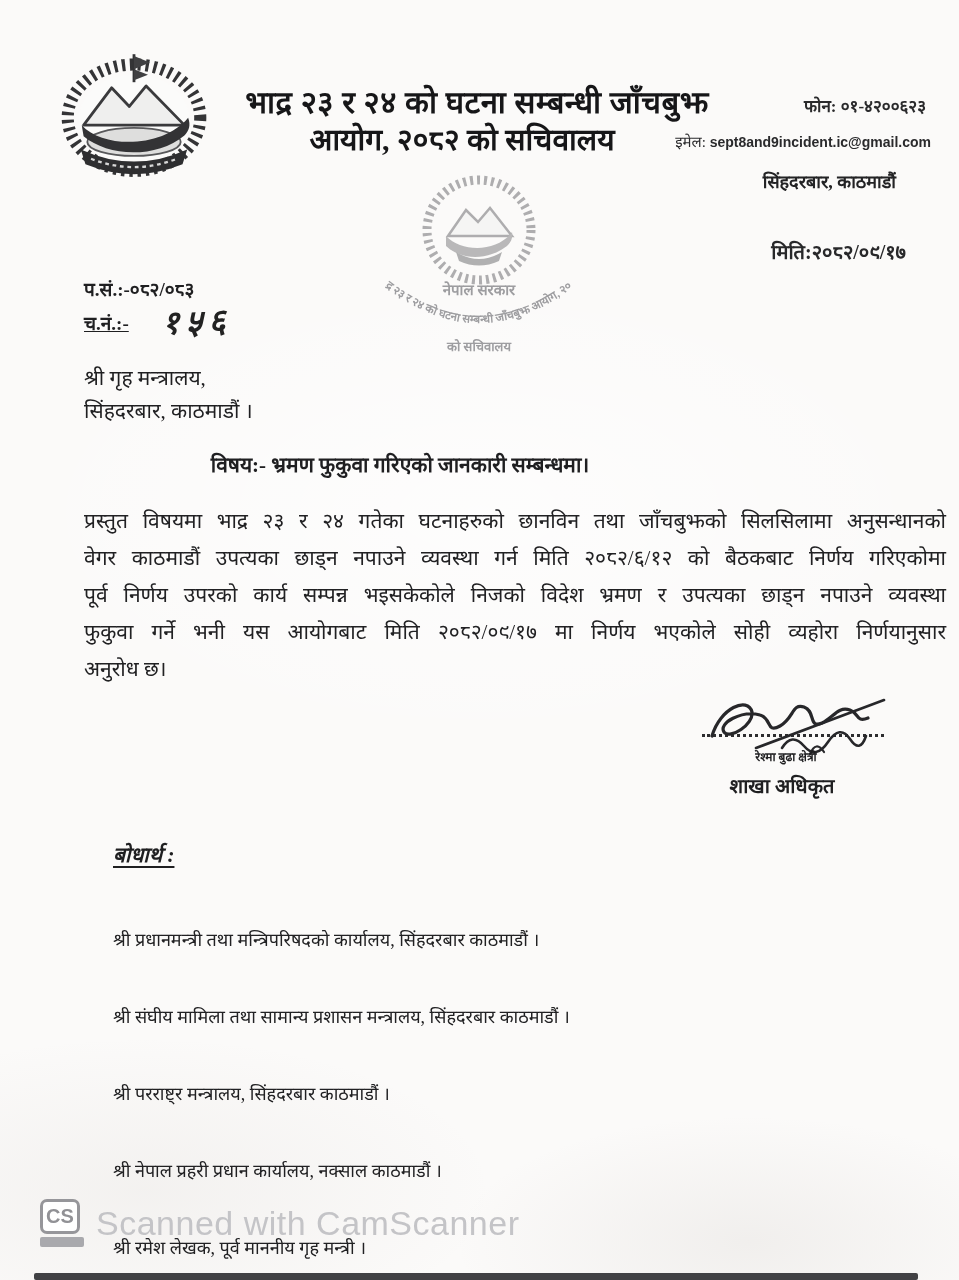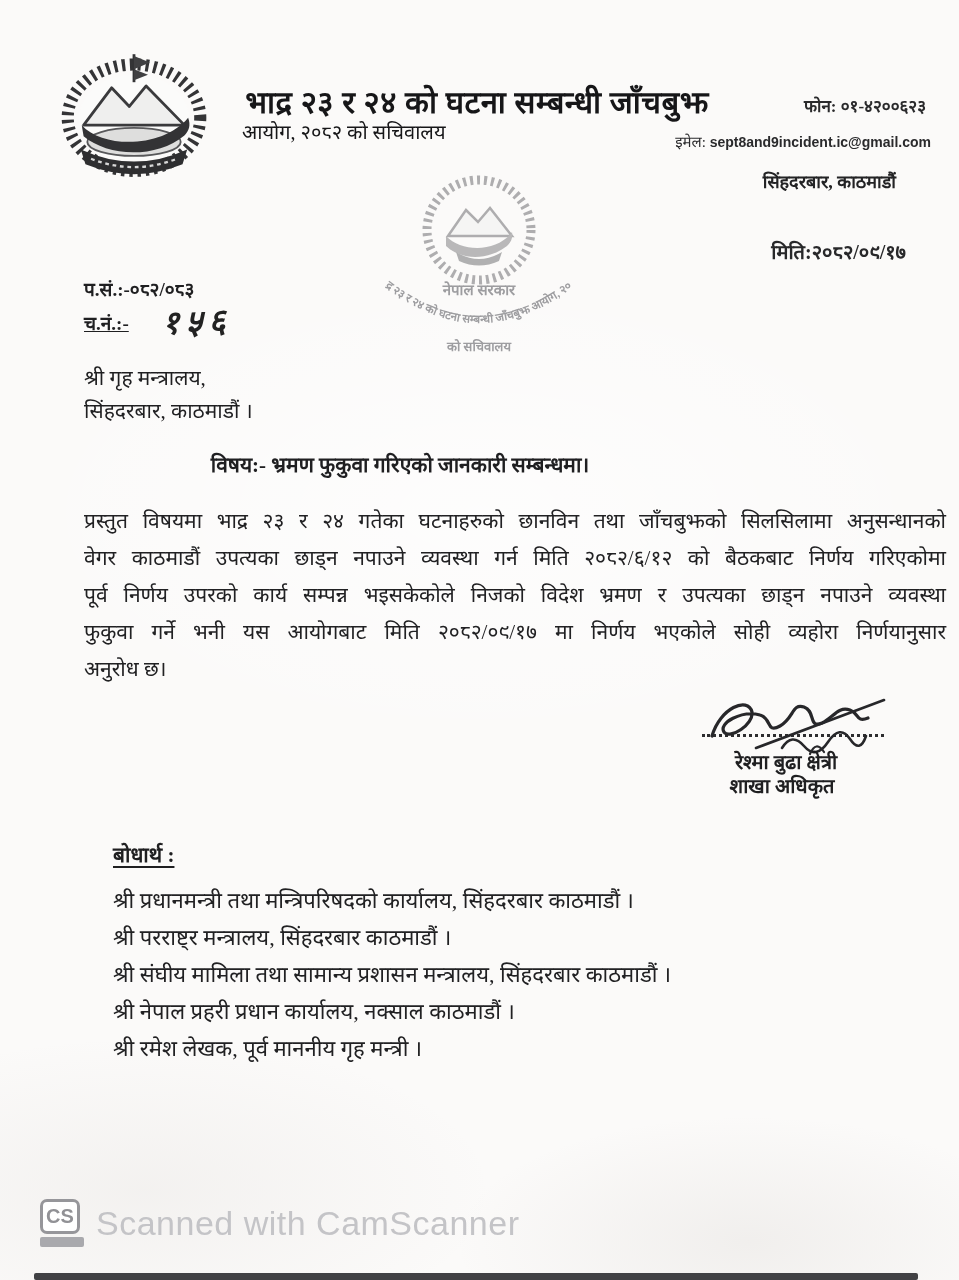--- a/index.html
+++ b/index.html
@@ -14,22 +14,22 @@
       #fbfaf9;
     overflow:hidden;
     font-family:"Liberation Serif","DejaVu Serif",serif;
     color:#1f1f21;
   }
   .abs{position:absolute;}
   
   .emblem{left:50px;top:40px;width:168px;height:146px;}
   .title-line1{left:222px;top:80px;width:510px;text-align:center;
     font-size:31px;font-weight:bold;letter-spacing:0.5px;color:#161618;}
-  .title-line2{left:242px;top:118px;width:440px;
-    font-size:20px;font-weight:normal;color:#161618;}
+  .title-line2{left:242px;top:118px;width:440px;text-align:center;
+    font-size:30px;font-weight:bold;color:#161618;}
   .phone{top:94px;right:33px;font-size:17px;font-weight:bold;color:#2a2a2c;}
   .email{top:131px;right:28px;font-size:15px;color:#2a2a2c;}
   .email .lat{font-family:"Liberation Sans","DejaVu Sans",sans-serif;font-weight:bold;font-size:14px;}
   .hq-address{top:169px;right:63px;font-size:18px;font-weight:bold;color:#232325;}
   
   .stamp{left:362px;top:168px;width:235px;height:190px;opacity:0.8;}
   
   .date-line{top:238px;right:53px;font-size:20px;font-weight:600;color:#28282a;}
   .ref-no{left:84px;top:276px;font-size:19px;font-weight:600;}
   .dispatch{left:84px;top:310px;font-size:19px;font-weight:600;text-decoration:underline;}
@@ -42,27 +42,27 @@
   .subject{left:0;top:450px;width:800px;text-align:center;font-size:21px;font-weight:600;}
   
   .body-block{left:84px;top:503px;width:862px;}
   .body-block div{
     height:37px;line-height:37px;font-size:21px;color:#212123;
     text-align:justify;text-align-last:justify;white-space:nowrap;}
   .body-block div:last-child{text-align-last:left;}
   
   .sig-dots{left:702px;top:712px;width:182px;height:22px;border-bottom:3px dotted #2d2d2f;}
   .sig-scribble{left:698px;top:690px;width:195px;height:72px;}
-  .sig-name{left:712px;top:748px;width:148px;text-align:center;font-size:20px;font-weight:600;}
+  .sig-name{left:712px;top:748px;width:148px;text-align:center;font-size:12px;font-weight:600;}
   .sig-title{left:712px;top:772px;width:140px;text-align:center;font-size:20px;font-weight:600;}
   
   .cc-heading{left:113px;top:840px;font-size:21px;font-weight:600;
-    text-decoration:underline;text-underline-offset:4px;}
+    text-decoration:underline;text-underline-offset:4px;font-style:italic;}
   .cc-list{left:113px;top:882px;width:760px;}
-  .cc-list div{height:37px;line-height:37px;font-size:22px;color:#212123;white-space:nowrap;}
+  .cc-list div{height:37px;line-height:37px;font-size:18px;color:#212123;white-space:nowrap;margin-top:40px;}
   
   .cs-badge{left:40px;top:1199px;width:44px;height:48px;}
   .cs-box{box-sizing:border-box;width:40px;height:35px;border:3px solid #96969a;
     border-radius:7px;background:#fff;display:flex;align-items:center;justify-content:center;
     font-family:"Liberation Sans","DejaVu Sans",sans-serif;font-weight:bold;
     font-size:20px;color:#919195;letter-spacing:0;}
   .cs-bar{margin-top:3px;width:44px;height:10px;background:#a9a9ad;border-radius:2px;}
   .scan-caption{left:96px;top:1204px;font-size:34px;color:#c4c4c7;
     font-family:"Liberation Sans","DejaVu Sans",sans-serif;letter-spacing:0.5px;}
   .bottom-edge{left:34px;bottom:0;width:884px;height:7px;background:#414144;border-radius:2px;}
@@ -138,22 +138,22 @@
       <path d="M84,58 Q94,42 106,56 T130,52 T152,49 T168,46" stroke-width="2.6"></path>
       <path d="M112,64 Q118,50 126,62" stroke-width="2.2"></path>
     </g>
   </svg>
   <div class="abs sig-name">रेश्मा बुढा क्षेत्री</div>
   <div class="abs sig-title">शाखा अधिकृत</div>
 
   <div class="abs cc-heading">बोधार्थ :</div>
   <div class="abs cc-list">
       <div>श्री प्रधानमन्त्री तथा मन्त्रिपरिषदको कार्यालय, सिंहदरबार काठमाडौं ।</div>
+      <div>श्री संघीय मामिला तथा सामान्य प्रशासन मन्त्रालय, सिंहदरबार काठमाडौं ।</div>
       <div>श्री परराष्ट्र मन्त्रालय, सिंहदरबार काठमाडौं ।</div>
-      <div>श्री संघीय मामिला तथा सामान्य प्रशासन मन्त्रालय, सिंहदरबार काठमाडौं ।</div>
       <div>श्री नेपाल प्रहरी प्रधान कार्यालय, नक्साल काठमाडौं ।</div>
       <div>श्री रमेश लेखक, पूर्व माननीय गृह मन्त्री ।</div>
     </div>
 
   <div class="abs cs-badge">
     <div class="cs-box">CS</div>
     <div class="cs-bar"></div>
   </div>
   <div class="abs scan-caption">Scanned with CamScanner</div>
 

